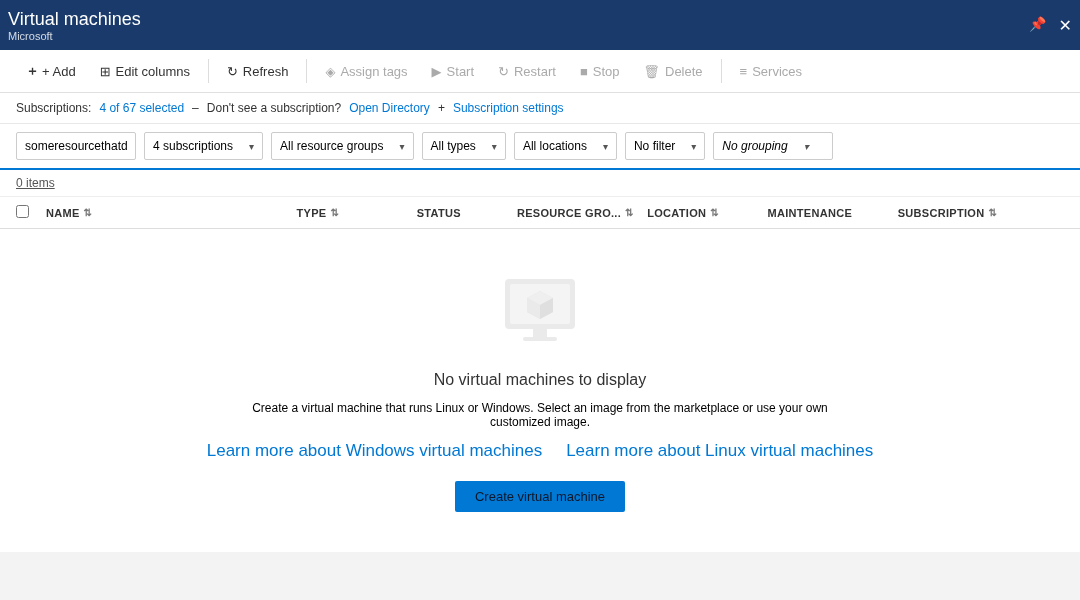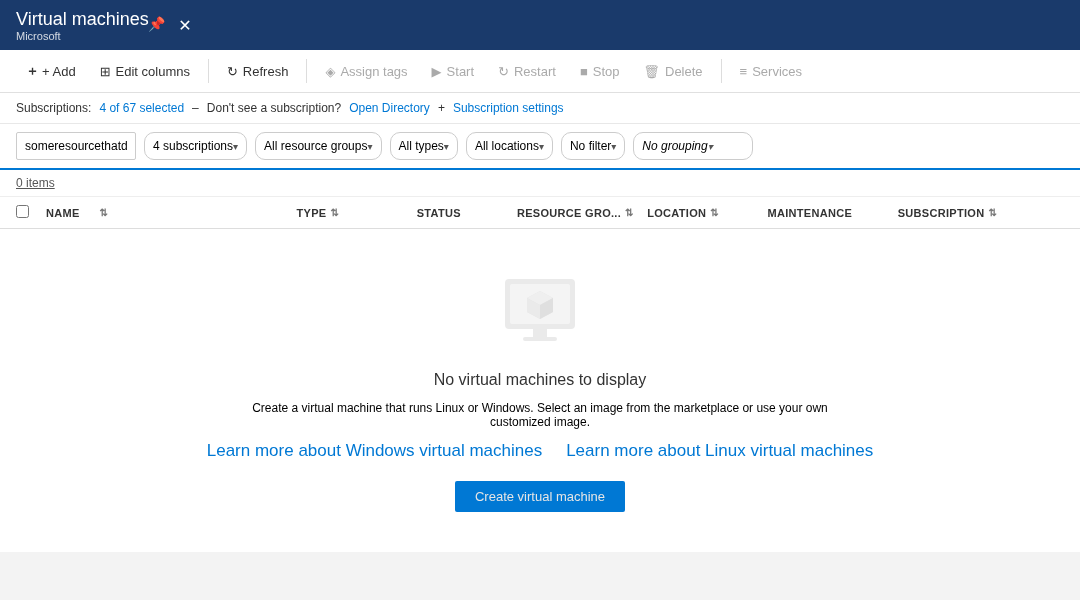--- a/index.html
+++ b/index.html
@@ -5,21 +5,22 @@
     * { box-sizing: border-box; margin: 0; padding: 0; }
     body { font-family: 'Segoe UI', Arial, sans-serif; font-size: 13px; background: #f3f3f3; width: 1080px; height: 600px; overflow: hidden; }
 
     
     .title-bar {
       background: #1a3a6b;
       color: white;
       height: 50px;
       display: flex;
       align-items: center;
-      padding: 0 16px;
+      padding: 0 8px;
+      justify-content: space-between;
     }
     .title-bar-left { display: flex; flex-direction: column; }
     .title-bar-title { font-size: 18px; font-weight: 300; }
     .title-bar-subtitle { font-size: 11px; opacity: 0.8; }
     .title-bar-controls { display: flex; gap: 12px; }
     .title-bar-controls span { color: white; cursor: pointer; font-size: 16px; }
 
     
     .toolbar {
       background: white;
@@ -66,26 +67,26 @@
       border-bottom: 2px solid #0078d4;
       display: flex;
       align-items: center;
       gap: 8px;
       flex-wrap: wrap;
     }
     .filter-dropdown {
       display: flex;
       align-items: center;
       border: 1px solid #ccc;
-      border-radius: 10px;
+      border-radius: 2px;
       background: white;
       padding: 4px 8px;
       font-size: 12px;
       cursor: pointer;
-      gap: 0;
+      gap: 16px;
       height: 28px;
     }
     .filter-text-input {
       border: 1px solid #ccc;
       border-radius: 2px;
       padding: 4px 8px;
       font-size: 12px;
       height: 28px;
       width: 120px;
       outline: none;
@@ -109,21 +110,21 @@
       align-items: center;
       padding: 8px 16px;
       border-bottom: 1px solid #ddd;
       font-size: 11px;
       font-weight: 600;
       color: #333;
       text-transform: uppercase;
       letter-spacing: 0.3px;
     }
     .table-header-checkbox { width: 30px; flex-shrink: 0; }
-    .col-name { flex: 2.5; display: flex; align-items: center; gap: 20px; }
+    .col-name { flex: 2.5; display: flex; align-items: center; gap: 4px; }
     .col-type { flex: 1.2; display: flex; align-items: center; gap: 4px; }
     .col-status { flex: 1; }
     .col-resource { flex: 1.3; display: flex; align-items: center; gap: 4px; }
     .col-location { flex: 1.2; display: flex; align-items: center; gap: 4px; }
     .col-maintenance { flex: 1.3; }
     .col-subscription { flex: 1.5; display: flex; align-items: center; gap: 4px; }
     .sort-icon { font-size: 10px; color: #777; }
 
     
     .empty-state {
@@ -153,21 +154,21 @@
       max-width: 600px;
     }
     .empty-links {
       display: flex;
       gap: 24px;
       font-size: 17px;
     }
     .empty-links a { color: #0078d4; text-decoration: none; }
     .create-btn {
       background: #0078d4;
-      color: #e5e5e5;
+      color: #0f172a;
       border: none;
       padding: 8px 20px;
       font-size: 13px;
       cursor: pointer;
       border-radius: 2px;
       margin-top: 8px;
     }
 
     .main-content {
       display: flex;

